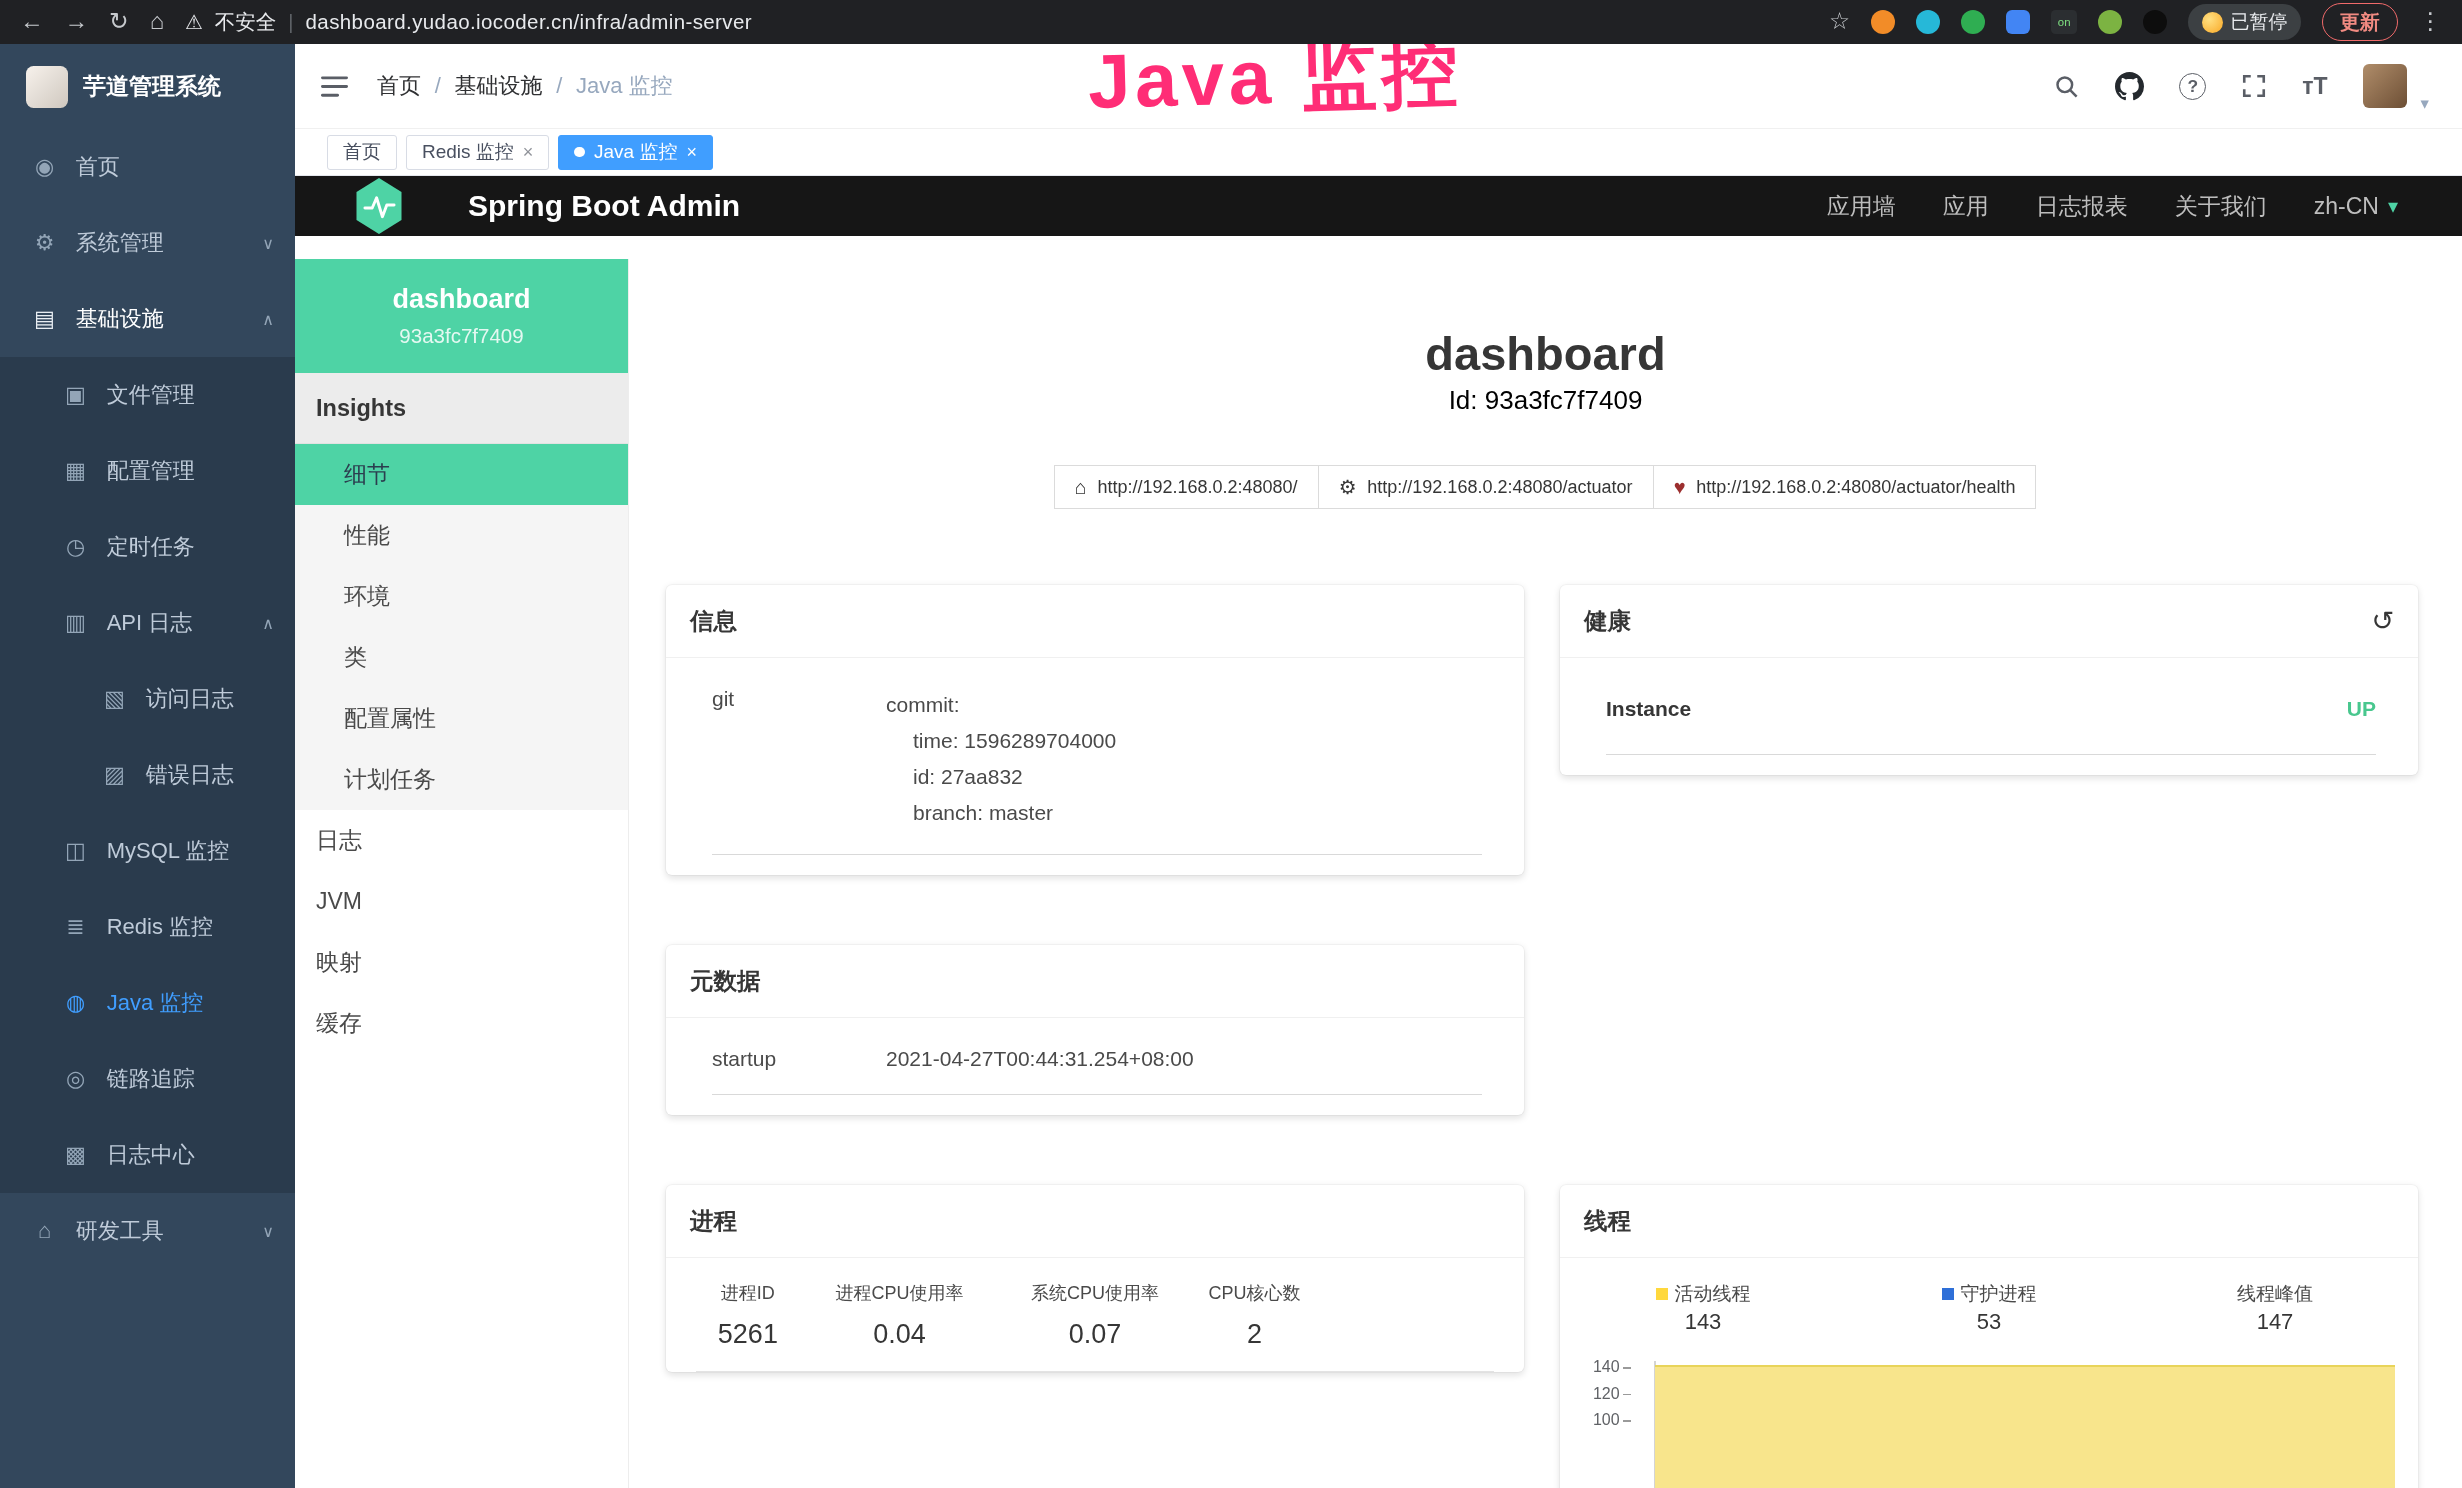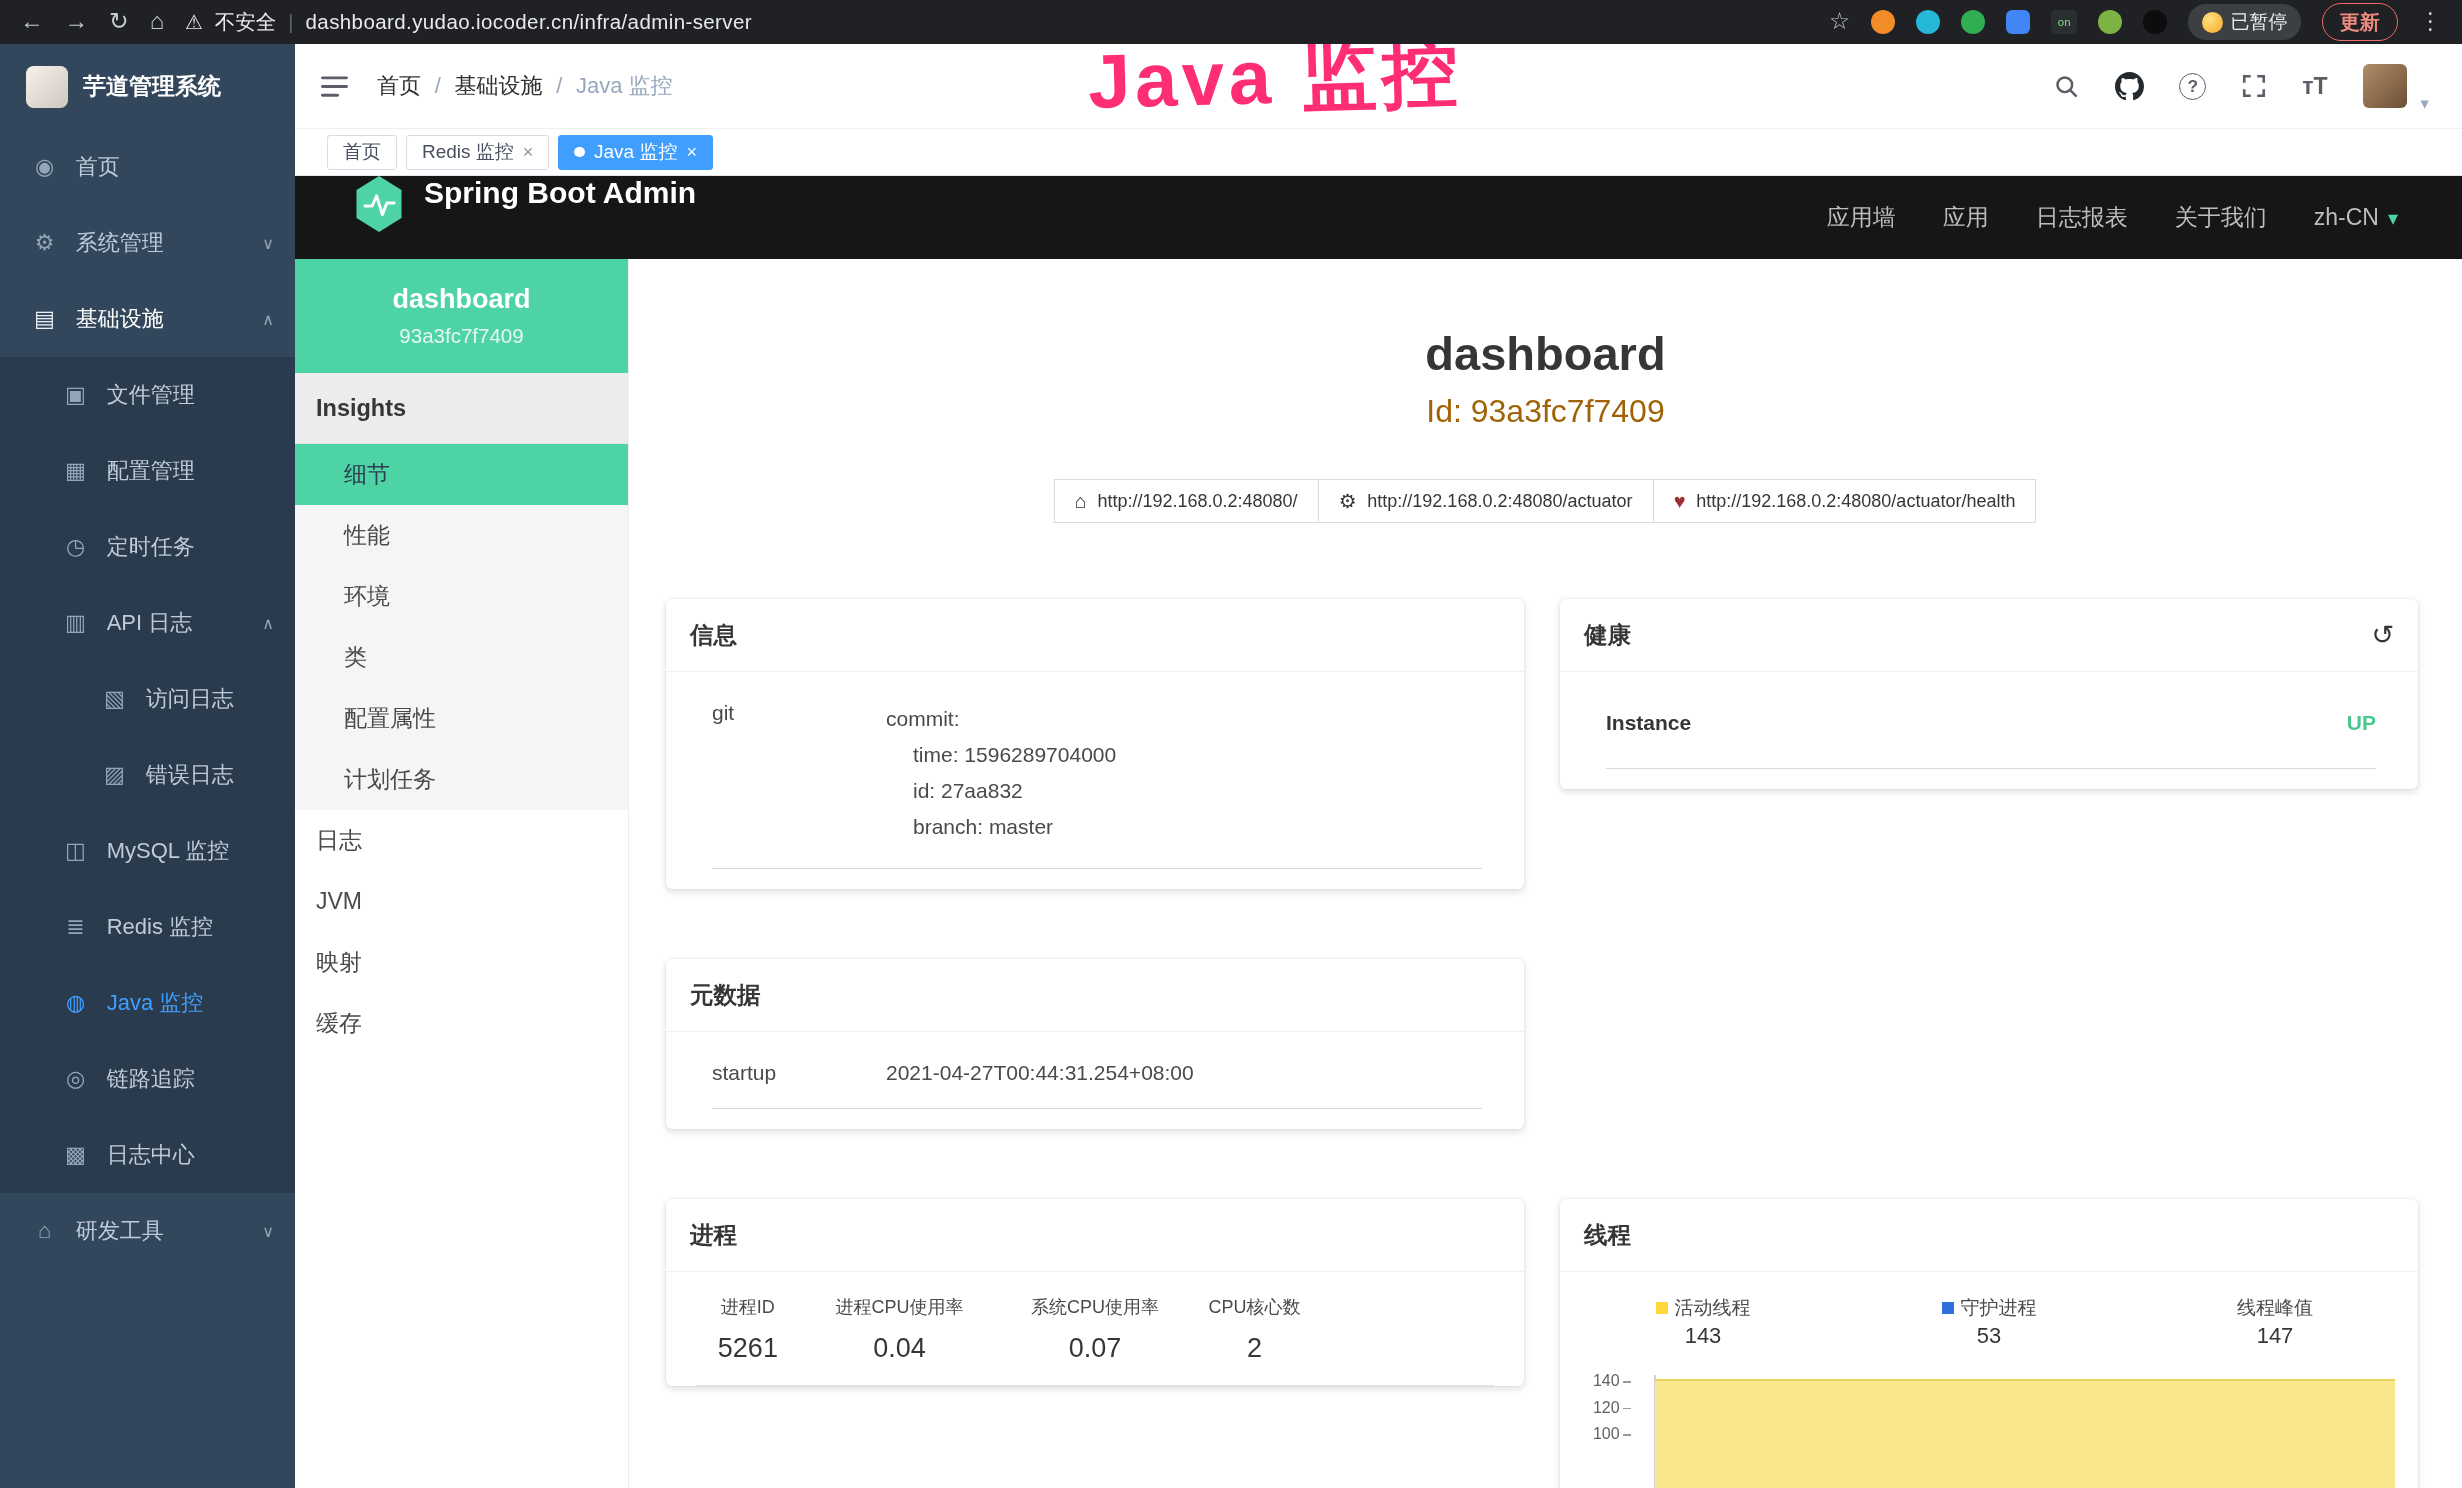--- a/index.html
+++ b/index.html
@@ -73,22 +73,22 @@
     padding-left:32px; z-index:15; }
   .tab { height:35px; display:flex; align-items:center; gap:9px; padding:0 15px;
     border:0.8px solid #d8dce5; border-radius:3px; font-size:19px; color:#495060;
     background:#fff; cursor:pointer; white-space:nowrap; }
   .tab .x { font-size:18px; color:#909399; }
   .tab.active { background:var(--accent-blue,#409eff); border-color:var(--accent-blue,#409eff); color:#fff; }
   .tab.active .x { color:#fff; }
   .dot { width:10.6px; height:10.6px; border-radius:50%; background:#fff; }
 
   
-  .sba-nav { position:absolute; top:176px; left:295px; right:0; height:83px;
-    background:var(--sba-black,#161616); display:flex; z-index:12; }
+  .sba-nav { position:absolute; top:176px; left:295px; right:0; height:60px;
+    background:var(--sba-black,#161616); display:flex; align-items:center; z-index:12;gap:44px; }
   .hex { width:50px; height:56px; margin-left:59px; background:var(--sba-green,#4ed3a5);
     clip-path:polygon(50% 0,95% 25%,95% 75%,50% 100%,5% 75%,5% 25%);
     display:flex; align-items:center; justify-content:center; flex-shrink:0; }
   .brand { color:#fff; font-size:30px; font-weight:bold; margin-left:20px; white-space:nowrap; }
   .sba-links { margin-left:auto; display:flex; align-items:center; gap:47px;
     padding-right:64px; font-size:23px; color:#bdbdbd; }
   .sba-links > span { cursor:pointer; white-space:nowrap; }
   .locale { display:flex; gap:9px; align-items:center; cursor:pointer; }
   .locale-caret { color:var(--sba-green,#4ed3a5); font-size:20px; }
 
@@ -104,21 +104,21 @@
     border-bottom:0.8px solid #e2e2e2; }
   .side-item { height:61px; display:flex; align-items:center; padding-left:49px;
     font-size:23px; color:#4a4a4a; background:#f5f5f5; cursor:pointer; }
   .side-item.active { background:var(--sba-green,#4ed3a5); color:#2b3e4f; }
   .side-root { padding-left:21px; background:#fff; }
 
   
   .sba-main { position:absolute; top:259px; left:629px; right:0; bottom:0;
     background:#fff; overflow:hidden; }
   .m-title { text-align:center; margin-top:67px; font-size:47px; font-weight:bold; color:#363636; }
-  .m-id { text-align:center; margin-top:12px; font-size:32px; color:#a16207; }
+  .m-id { text-align:center; margin-top:4px; font-size:26px; color:#000000; }
   .link-row { display:flex; justify-content:center; margin-top:49px; }
   .link-btn { display:flex; align-items:center; gap:10.6px; border:0.8px solid #dbdbdb;
     background:#fff; padding:10.6px 20px; font-size:18px; color:#363636;
     margin-left:-0.8px; cursor:pointer; white-space:nowrap; }
   .li { font-size:20px; color:#363636; line-height:1; }
   .li-health { color:#9c2f2f; }
 
   .cards { display:grid; grid-template-columns:858px 858px; gap:70px 36px;
     padding-left:37px; margin-top:76px; align-items:start; }
   .card { background:#fff; border-radius:6px;

